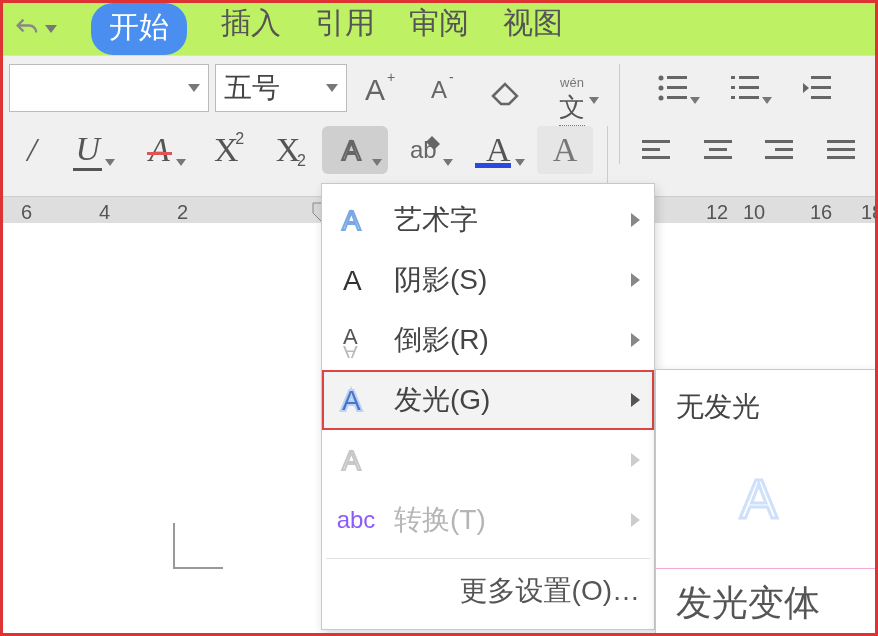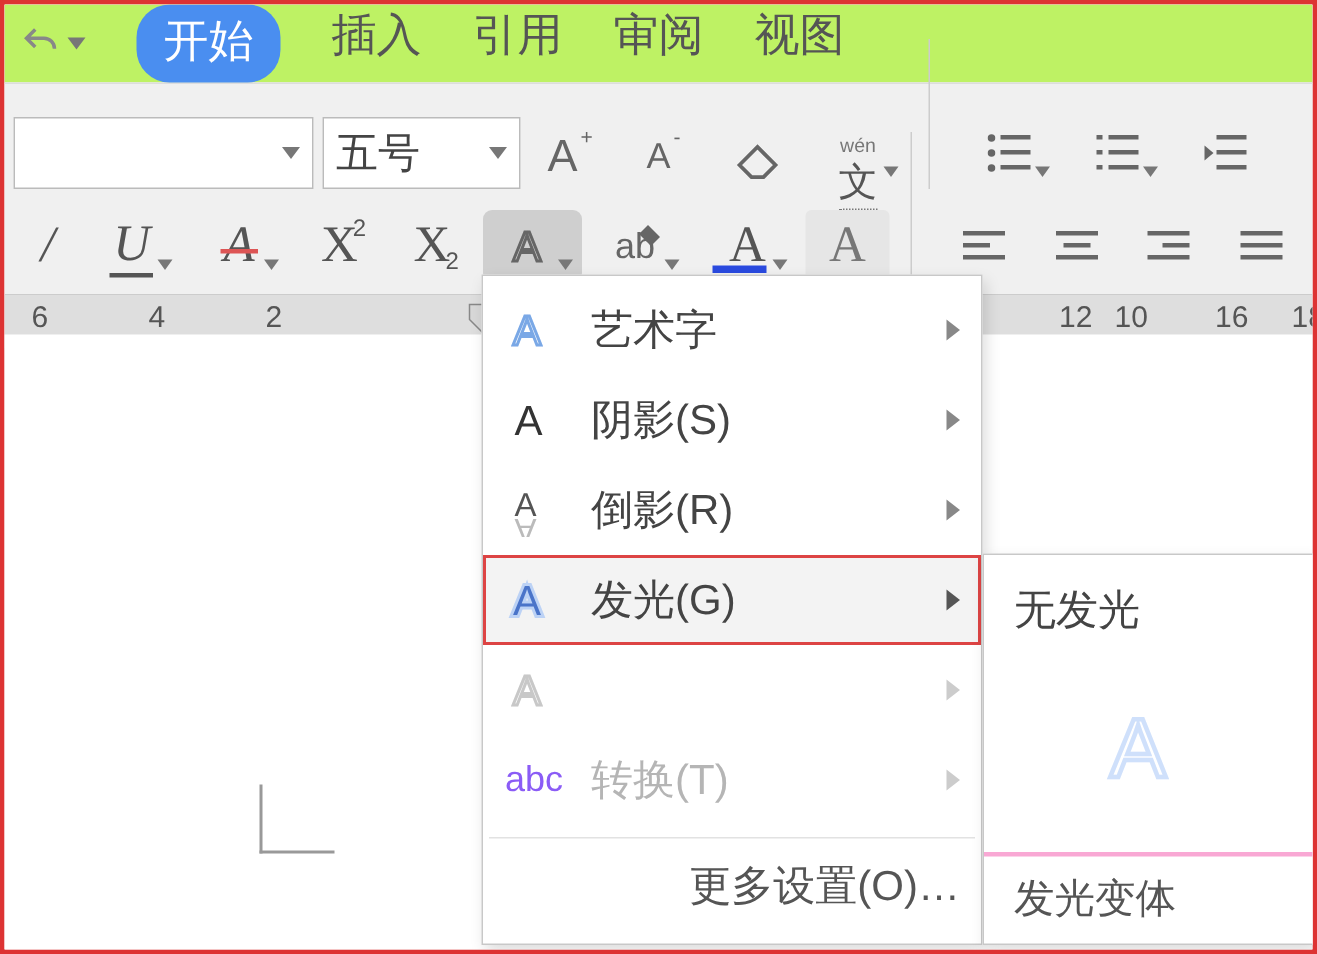--- a/index.html
+++ b/index.html
@@ -8,21 +8,21 @@
 
   
   .tabs { height: 52px; display: flex; gap: 34px; padding-left: 10px; background: #bef264; }
   .undo-block { display:flex; align-items:center; gap:4px; color:#888; font-size:28px; }
   .undo-block svg { width:28px; height:28px; }
   .tab { font-size: 30px; color: #555; cursor: default; }
   .tab.active { background: #4a8ef0; color: #fff; padding: 4px 18px; border-radius: 22px; }
 
   
   .ribbon { background: #f0f0f0; border-top: 1px solid #ddd; border-bottom: 1px solid #ccc; padding: 8px 6px; }
-  .ribbon-row { display:flex; align-items:flex-end; height:62px; }
+  .ribbon-row { display:flex; align-items:flex-start; height:62px; }
   .font-name-box, .font-size-box { background:#fff; border:1px solid #bbb; height:48px; display:flex; align-items:center; justify-content:space-between; padding:0 8px; }
   .font-name-box { width:200px; margin-right:6px; }
   .font-size-box { width:132px; font-size:28px; color:#444; }
   .dd-caret { width:0;height:0;border-left:6px solid transparent;border-right:6px solid transparent;border-top:8px solid #777; }
   .rb-btn { width:56px; height:48px; display:flex; align-items:center; justify-content:center; color:#555; margin-left:6px; position:relative; }
   .rb-btn svg { width:40px; height:40px; }
   .rb-btn.split { width:66px; }
   .rb-btn .mini-caret { position:absolute; right:6px; bottom:8px; width:0;height:0;border-left:5px solid transparent;border-right:5px solid transparent;border-top:7px solid #777;}
   .rb-btn.pressed { background:#cfcfcf; border-radius:6px; }
   .grp-sep { width:1px; height:100px; background:#ccc; margin:0 14px; }
@@ -54,21 +54,21 @@
   .menu-item.highlight { outline:2px solid #d44; outline-offset:-2px; background:#f3f3f3;}
   .menu-item.highlight .arrow { border-left-color:#555; }
   .menu-sep { height:1px; background:#e2e2e2; margin:8px 4px; }
   .menu-item.more { justify-content:flex-end; color:#555; height:48px;}
 
   
   .submenu { position:absolute; left:652px; top:366px; width:222px; background:#fff; border:1px solid #c8c8c8; box-shadow:2px 4px 10px rgba(0,0,0,.15); padding:12px 0; }
   .submenu .sm-title { font-size:28px; color:#444; padding:6px 20px 14px 20px;}
   .submenu .sm-preview { display:flex; justify-content:center; padding:22px 0 34px 0;}
   .submenu .sm-preview svg { width:72px; height:72px; }
-  .submenu .sm-footer { font-size:27px; color:#555; padding:10px 20px 0 20px; border-top:3px solid #f9a8d4;}
+  .submenu .sm-footer { font-size:36px; color:#555; padding:10px 20px 0 20px; border-top:1px solid #f9a8d4;}
 </style>
 </head>
 <body>
 
 <div class="app">
 
   <div class="tabs">
     <div class="undo-block">
       <svg viewBox="0 0 24 24">
           <path fill="none" stroke="#888" stroke-width="2" d="M9 14l-5-5 5-5M4 9h10a6 6 0 016 6v0"></path>

